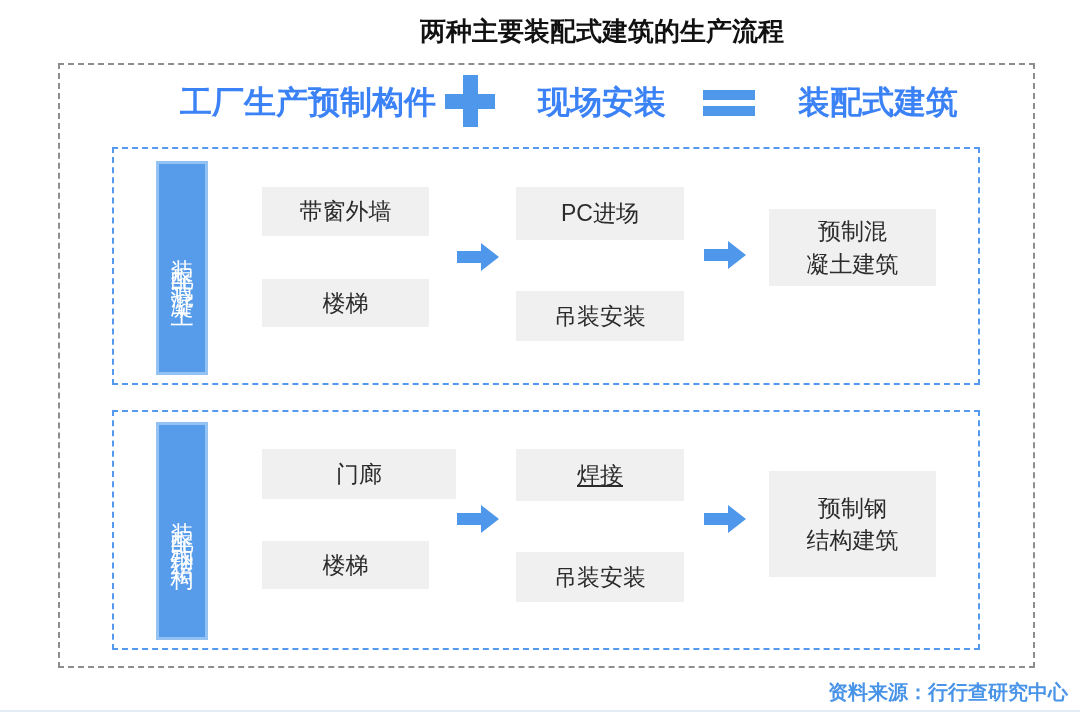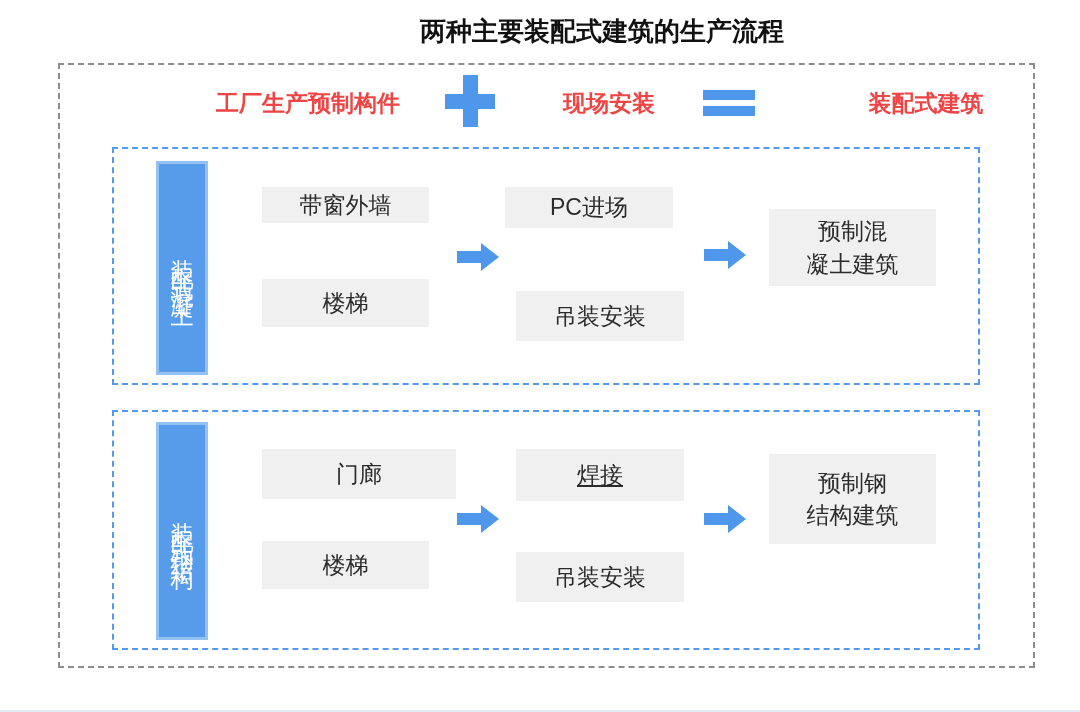--- a/index.html
+++ b/index.html
@@ -14,21 +14,21 @@
   }
 
   .outer {
     position: absolute; left: 58px; top: 63px; width: 977px; height: 605px;
     border: 2px dashed #8d8d8d;
   }
 
   
   .hdr-label {
     position: absolute; transform: translate(-50%, -50%);
-    color: #ef4444; font-weight: 700; font-size: 23px; white-space: nowrap;
+    color: #3b82f6; font-weight: 700; font-size: 32px; white-space: nowrap;
   }
   .plus-icon { position: absolute; width: 50px; height: 52px; transform: translate(-50%, -50%); }
   .plus-icon::before {
     content: ""; position: absolute; left: 0; top: 19px; width: 50px; height: 15px; background: #4f97ea;
   }
   .plus-icon::after {
     content: ""; position: absolute; left: 18px; top: 0; width: 15px; height: 52px; background: #4f97ea;
   }
   .equals-icon { position: absolute; width: 52px; height: 26px; transform: translate(-50%, -50%); }
   .equals-icon::before {
@@ -81,39 +81,39 @@
 <div class="canvas">
 
   <div class="page-title">两种主要装配式建筑的生产流程</div>
 
   <div class="outer">
 
     <div class="hdr-label" style="left:248px; top:38px;">工厂生产预制构件</div>
 
     <div class="plus-icon" style="left:410px; top:36px;"></div>
 
-    <div class="hdr-label" style="left:542px; top:38px;margin-left:7px;">现场安装</div>
+    <div class="hdr-label" style="left:542px; top:38px;">现场安装</div>
 
     <div class="equals-icon" style="left:669px; top:38px;"></div>
 
-    <div class="hdr-label" style="left:818px; top:38px;margin-left:48px;">装配式建筑</div>
+    <div class="hdr-label" style="left:818px; top:38px;">装配式建筑</div>
 
     <div class="section section-concrete">
       <div class="v-label">装配式混凝土</div>
 
-      <div class="gbox" style="left:148px; top:38px; width:167px; height:36px;">带窗外墙</div>
+      <div class="gbox" style="left:148px; top:38px; width:167px; height:49px;">带窗外墙</div>
       <div class="gbox" style="left:148px; top:130px; width:167px; height:48px;">楼梯</div>
 
       <div class="arrow-right" style="left:343px; top:92px;">
         <svg width="42" height="32" viewBox="0 0 42 32">
           <polygon points="0,10 24,10 24,2 42,16 24,30 24,22 0,22" fill="#4f97ea"></polygon>
         </svg>
       </div>
 
-      <div class="gbox" style="left:391px; top:38px; width:168px; height:41px;">PC进场</div>
+      <div class="gbox" style="left:402px; top:38px; width:168px; height:53px;">PC进场</div>
       <div class="gbox" style="left:402px; top:142px; width:168px; height:50px;">吊装安装</div>
 
       <div class="arrow-right" style="left:590px; top:90px;">
         <svg width="42" height="32" viewBox="0 0 42 32">
           <polygon points="0,10 24,10 24,2 42,16 24,30 24,22 0,22" fill="#4f97ea"></polygon>
         </svg>
       </div>
 
       <div class="gbox" style="left:655px; top:60px; width:167px; height:77px;">预制混
 凝土建筑</div>
@@ -133,22 +133,23 @@
 
       <div class="gbox" style="left:402px; top:37px; width:168px; height:52px;text-decoration:underline;">焊接</div>
       <div class="gbox" style="left:402px; top:140px; width:168px; height:50px;">吊装安装</div>
 
       <div class="arrow-right" style="left:590px; top:91px;">
         <svg width="42" height="32" viewBox="0 0 42 32">
           <polygon points="0,10 24,10 24,2 42,16 24,30 24,22 0,22" fill="#4f97ea"></polygon>
         </svg>
       </div>
 
-      <div class="gbox" style="left:655px; top:42px; width:167px; height:90px;">预制钢
+      <div class="gbox" style="left:655px; top:59px; width:167px; height:106px;">预制钢
 结构建筑</div>
     </div>
 
   </div>
 
+  <div class="source-note">资料来源：行行查研究中心</div>
 
   <div class="bottom-divider"></div>
 
 </div>
 
 </body></html>

